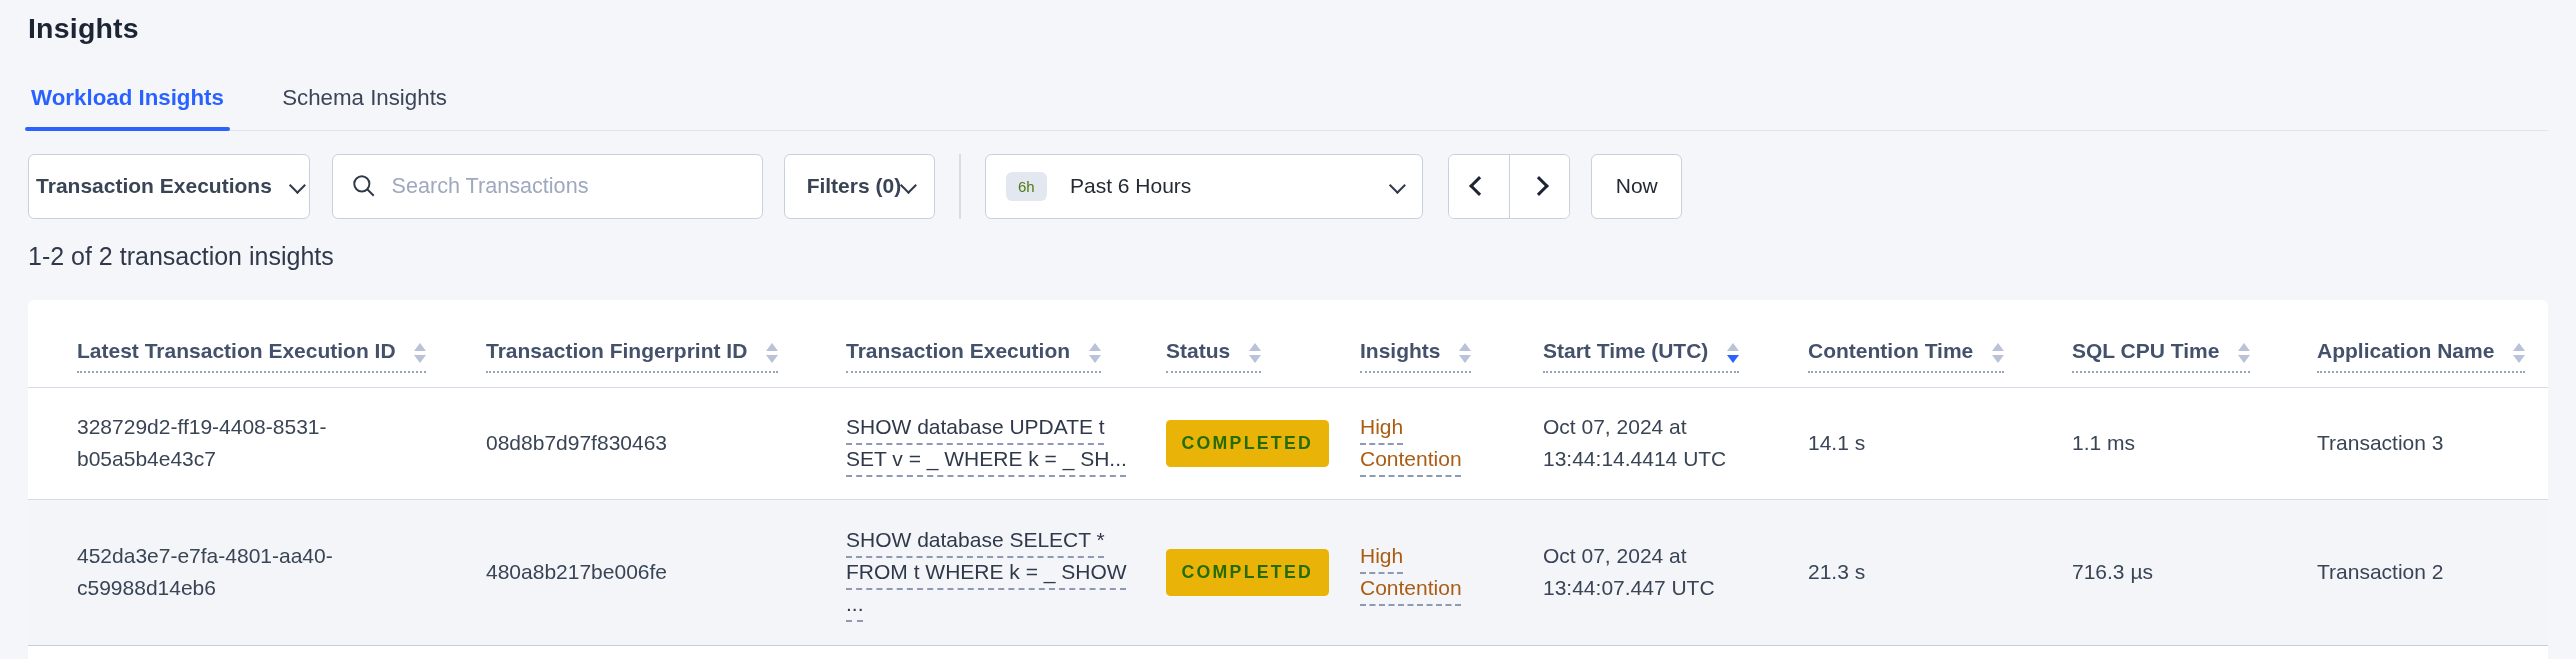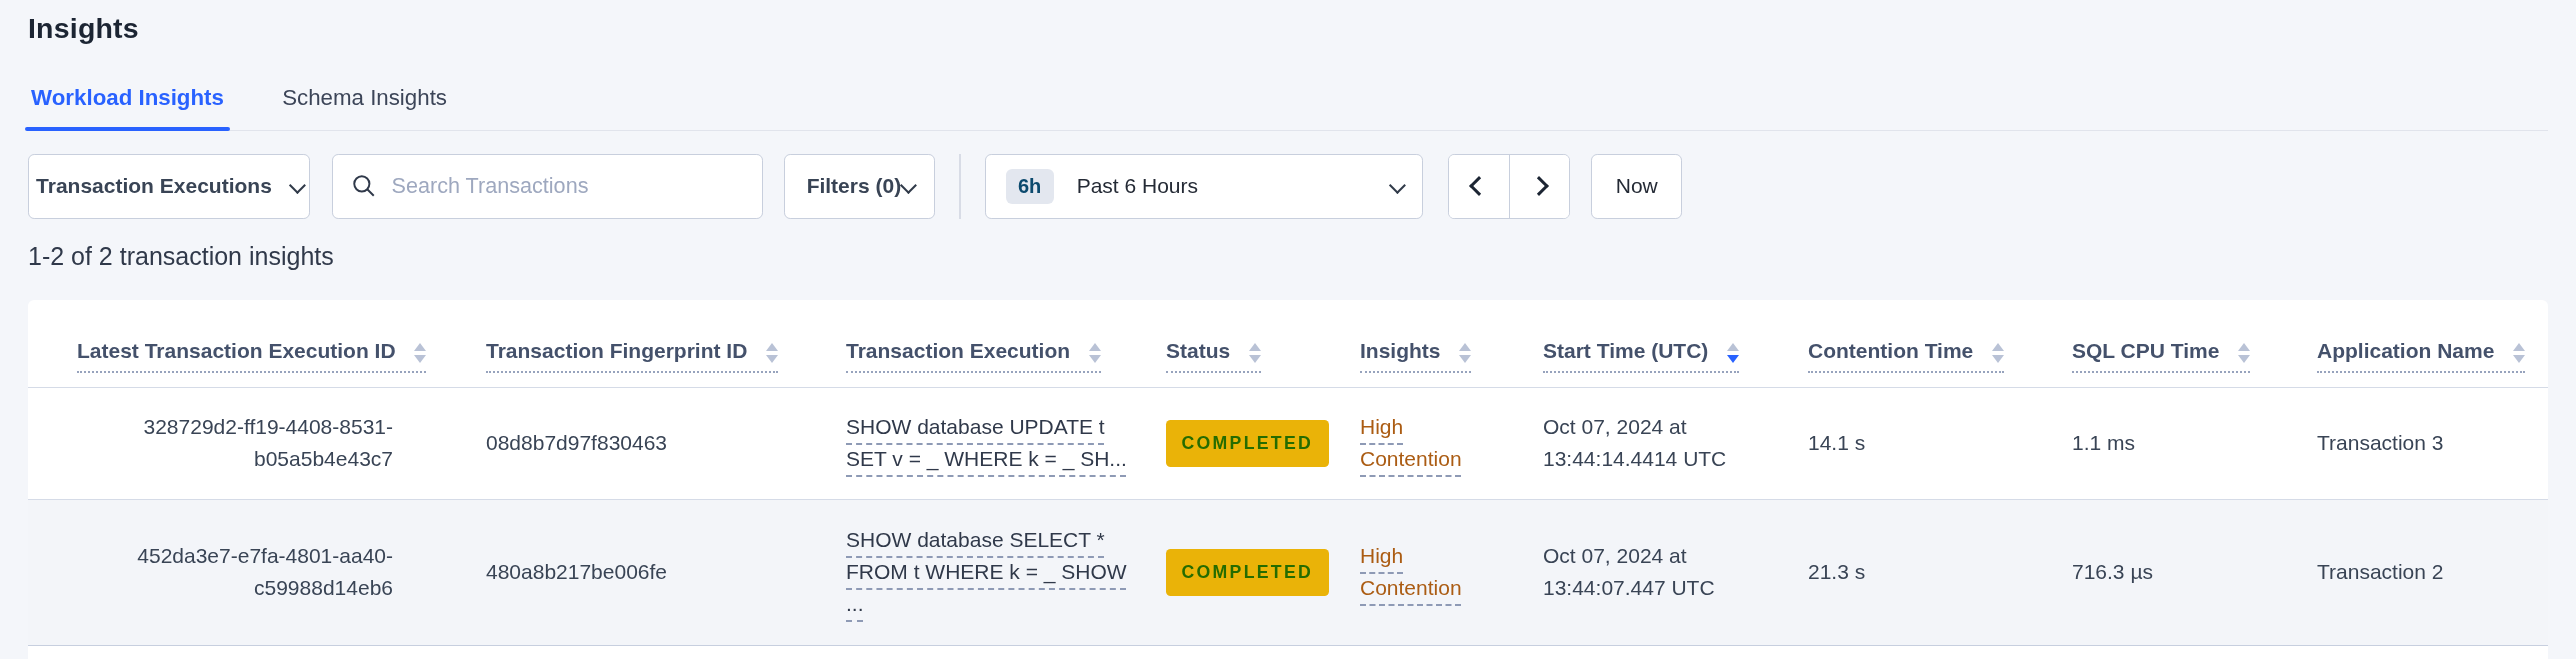--- a/index.html
+++ b/index.html
@@ -38,21 +38,21 @@
     width:100%; height:100%; border:none; outline:none; background:transparent;
     font-family:"Liberation Sans", sans-serif; font-size:21.6px; color:#394455;
     padding-left:59px; border-radius:6.2px;
   }
   .searchbox input::placeholder { color:#9ea8bf; }
   .btn-filters { width:151px; justify-content:center; font-weight:600; }
   .v-divider { width:1.5px; background:#d8dce6; margin:0 24px; }
   .timepicker { width:438px; padding:0 20px; cursor:pointer; }
   .time-badge {
     background:#e3e7ef; border-radius:6.2px; padding:6.2px 12.3px;
-    font-size:20px; font-weight:700; color:#0c4a6e;
+    font-size:15px; font-weight:400; color:#4d7c0f;
   }
   .time-label { margin-left:23px; color:#242a35; }
   .time-spacer { flex:1; }
   .pager { display:flex; margin-left:25px; background:#fff; border:1.5px solid #c8cfdd; border-radius:6.2px; overflow:hidden; }
   .pager-btn { width:60px; display:flex; align-items:center; justify-content:center; cursor:pointer; background:#fff; }
   .pager-btn + .pager-btn { border-left:1.5px solid #c8cfdd; }
   .btn-now { width:91px; justify-content:center; margin-left:21.6px; font-weight:500; color:#242a35; cursor:pointer; }
 
   
   .chev { display:inline-block; width:11.6px; height:11.6px; border-style:solid; border-color:#303a49; border-width:0; }
@@ -80,21 +80,21 @@
   .sort { display:flex; flex-direction:column; gap:3.9px; margin-left:18.5px; }
   .tri-up   { width:0; height:0; border-left:6.2px solid transparent; border-right:6.2px solid transparent; border-bottom:8.5px solid #b9c2d6; }
   .tri-down { width:0; height:0; border-left:6.2px solid transparent; border-right:6.2px solid transparent; border-top:8.5px solid #b9c2d6; }
   .sort.desc .tri-down { border-top-color:#2962ff; }
 
   .drow { border-bottom:1.5px solid #d5dbe7; font-size:21px; line-height:32px; color:#394455; }
   .drow-1 { min-height:112px; }
   .drow-2 { min-height:146px; background:#f3f5f9; border-bottom-color:#c7cfdf; }
   .cell { padding-right:23px; }
   .col-first { padding-left:49px; }
-  .id-text { max-width:316px; word-break:break-word;text-align:right; }
+  .id-text { max-width:316px; word-break:break-word; }
   .sql-link {
     white-space:pre-line; color:#30394a; cursor:pointer;
     text-decoration:underline dashed; text-decoration-color:#8e9ab5;
     text-decoration-thickness:1.5px; text-underline-offset:8.5px;
   }
   .status-badge {
     display:inline-block; background:#eab308; color:#256c00;
     font-size:17.7px; font-weight:700; letter-spacing:2.3px;
     padding:7.7px 15.4px; border-radius:4.6px;
   }

